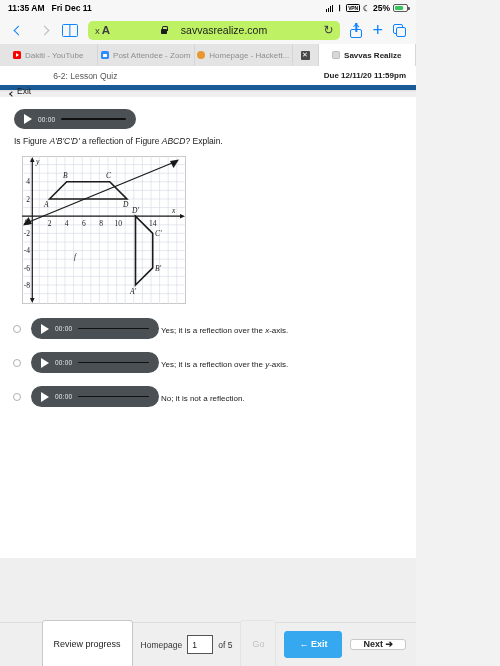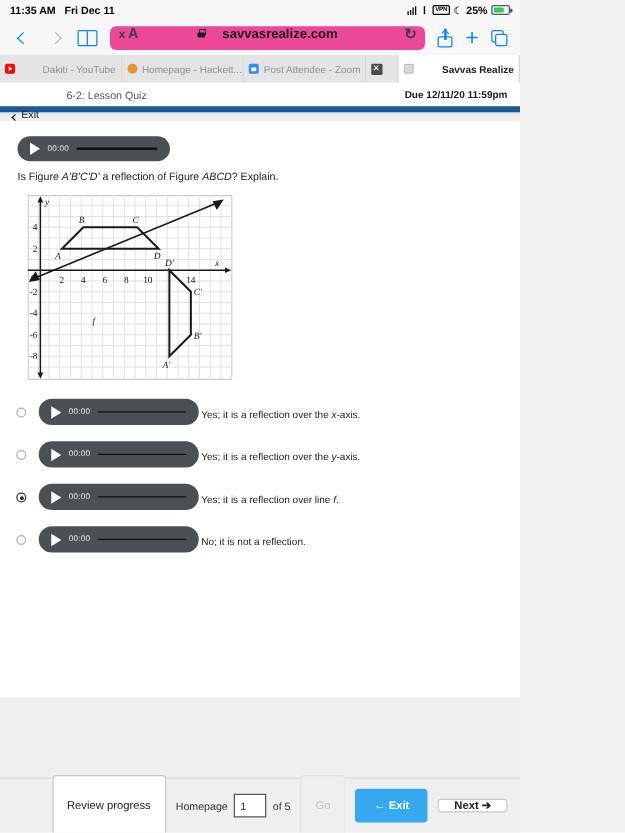--- a/index.html
+++ b/index.html
@@ -39,22 +39,22 @@
     height: 28px; background: #f7f7f7;
     display: flex; align-items: center; padding: 0 10px; gap: 10px;
   }
   .nav-btn { width: 16px; height: 18px; display: flex; align-items: center; justify-content: center; }
   .chev { width: 7px; height: 7px; border-left: 1.6px solid #0b84ff; border-bottom: 1.6px solid #0b84ff; }
   .chev.left { transform: rotate(45deg); }
   .chev.right { transform: rotate(-135deg); border-color: #b9b9bb; }
   .book-ico { width: 16px; height: 13px; border: 1.4px solid #0b84ff; border-radius: 1.5px; position: relative; }
   .book-ico::after { content: ""; position: absolute; left: 50%; top: 0; bottom: 0; width: 1.3px; background: #0b84ff; transform: translateX(-50%); }
   .urlbar {
-    flex: 1; height: 19px; background: #ec4899; border-radius: 5px;
-    display: flex; position: relative; padding: 0 7px; font-weight: bold;
+    flex: 1; height: 19px; background: #bef264; border-radius: 5px;
+    display: flex; align-items: center; position: relative; padding: 0 7px;
   }
   .aa-txt { font-size: 9.5px; color: #3c3c43; letter-spacing: -0.3px; }
   .aa-txt b { font-size: 11.5px; }
   .url-center {
     position: absolute; left: 0; right: 0; display: flex;
     align-items: center; justify-content: center; gap: 14px;
     font-size: 10.5px; color: #1c1c1e; pointer-events: none;
   }
   .lock { width: 5.5px; height: 7.5px; position: relative; }
   .lock::before { content: ""; position: absolute; bottom: 0; width: 5.5px; height: 4.5px; background: #1c1c1e; border-radius: 0.8px; }
@@ -69,21 +69,21 @@
   .share-ico .arw::after { right: -3px; transform: rotate(45deg); transform-origin: left center; }
   .plus-ico { font-size: 18px; line-height: 1; font-weight: 300; }
   .tabs-ico { width: 13px; height: 13px; position: relative; }
   .tabs-ico span { position: absolute; border: 1.4px solid #0b84ff; border-radius: 2px; width: 10px; height: 10px; }
   .tabs-ico span:nth-child(1) { left: 0; top: 0; }
   .tabs-ico span:nth-child(2) { right: 0; bottom: 0; background: #f7f7f7; }
 
   
   .tabstrip { height: 22px; display: flex; align-items: stretch; background: #e9e9e9; }
   .tab {
-    flex: 1; display: flex; align-items: center; justify-content: space-between; gap: 4px;
+    flex: 1; display: flex; align-items: center; justify-content: center; gap: 4px;
     font-size: 8px; color: #8e8e93; border-right: 1px solid #d6d6d6;
     background: #e4e4e4; overflow: hidden; white-space: nowrap; padding: 0 4px;
   }
   .tab.active { background: #fff; color: #1c1c1e; font-weight: bold; }
   .tab.closer { flex: 0 0 26px; }
   .fav { width: 8px; height: 8px; border-radius: 1.5px; flex: none; display: flex; align-items: center; justify-content: center; font-size: 5px; color: #fff; font-weight: bold; }
   .fav.yt { background: #ff0000; position: relative; }
   .fav.yt::after { content: ""; border-left: 3px solid #fff; border-top: 2px solid transparent; border-bottom: 2px solid transparent; margin-left: 0.5px; }
   .fav.zoom { background: #2d8cff; }
   .fav.zoom::after { content: ""; width: 4px; height: 3px; background: #fff; border-radius: 0.5px; }
@@ -221,26 +221,26 @@
         </span>
     </div>
   </div>
 
   <div class="tabstrip">
     <div class="tab">
       <span class="fav yt"></span>
       <span>Dakiti - YouTube</span>
     </div>
     <div class="tab">
+      <span class="fav zoom"></span>
+      <span>Post Attendee - Zoom</span>
+    </div>
+    <div class="tab">
       <span class="fav hack"></span>
       <span>Homepage - Hackett...</span>
-    </div>
-    <div class="tab">
-      <span class="fav zoom"></span>
-      <span>Post Attendee - Zoom</span>
     </div>
     <div class="tab closer">
       <span class="close-x">✕</span>
     </div>
     <div class="tab active">
       <span class="fav sav"></span>
       <span>Savvas Realize</span>
     </div>
   </div>
 
@@ -383,31 +383,20 @@
         <div class="opt-body">
           <div class="audio opt">
             <span class="play-tri"></span>
             <span class="time">00:00</span>
             <span class="track"></span>
           </div>
           <div class="opt-label"><span>Yes; it is a reflection over the </span><i>y</i><span>-axis.</span></div>
         </div>
       </div>
 
-      <div class="opt-row">
-        <span class="radio sel"></span>
-        <div class="opt-body">
-          <div class="audio opt">
-            <span class="play-tri"></span>
-            <span class="time">00:00</span>
-            <span class="track"></span>
-          </div>
-          <div class="opt-label"><span>Yes; it is a reflection over line </span><i>f</i><span>.</span></div>
-        </div>
-      </div>
 
       <div class="opt-row">
         <span class="radio"></span>
         <div class="opt-body">
           <div class="audio opt">
             <span class="play-tri"></span>
             <span class="time">00:00</span>
             <span class="track"></span>
           </div>
           <div class="opt-label"><span>No; it is not a reflection.</span></div>

